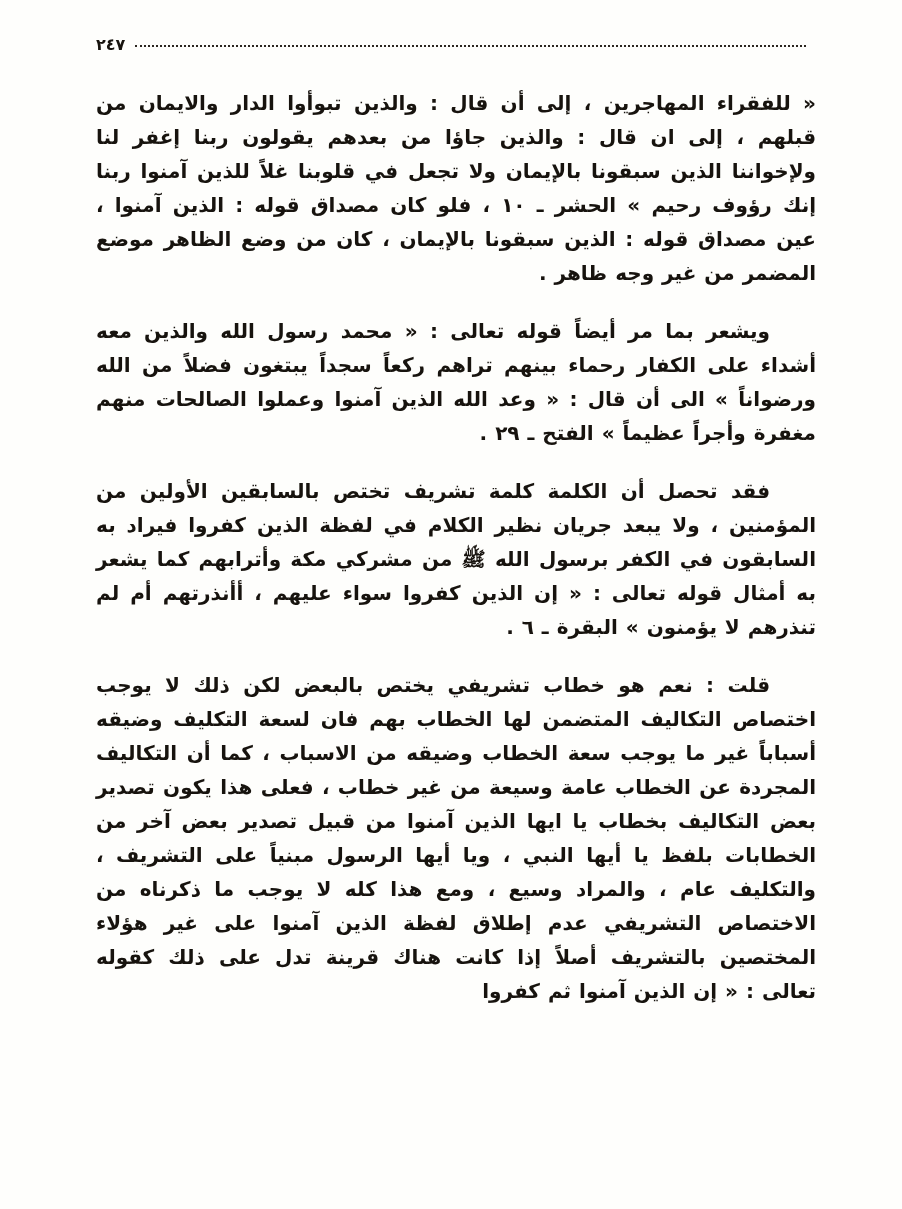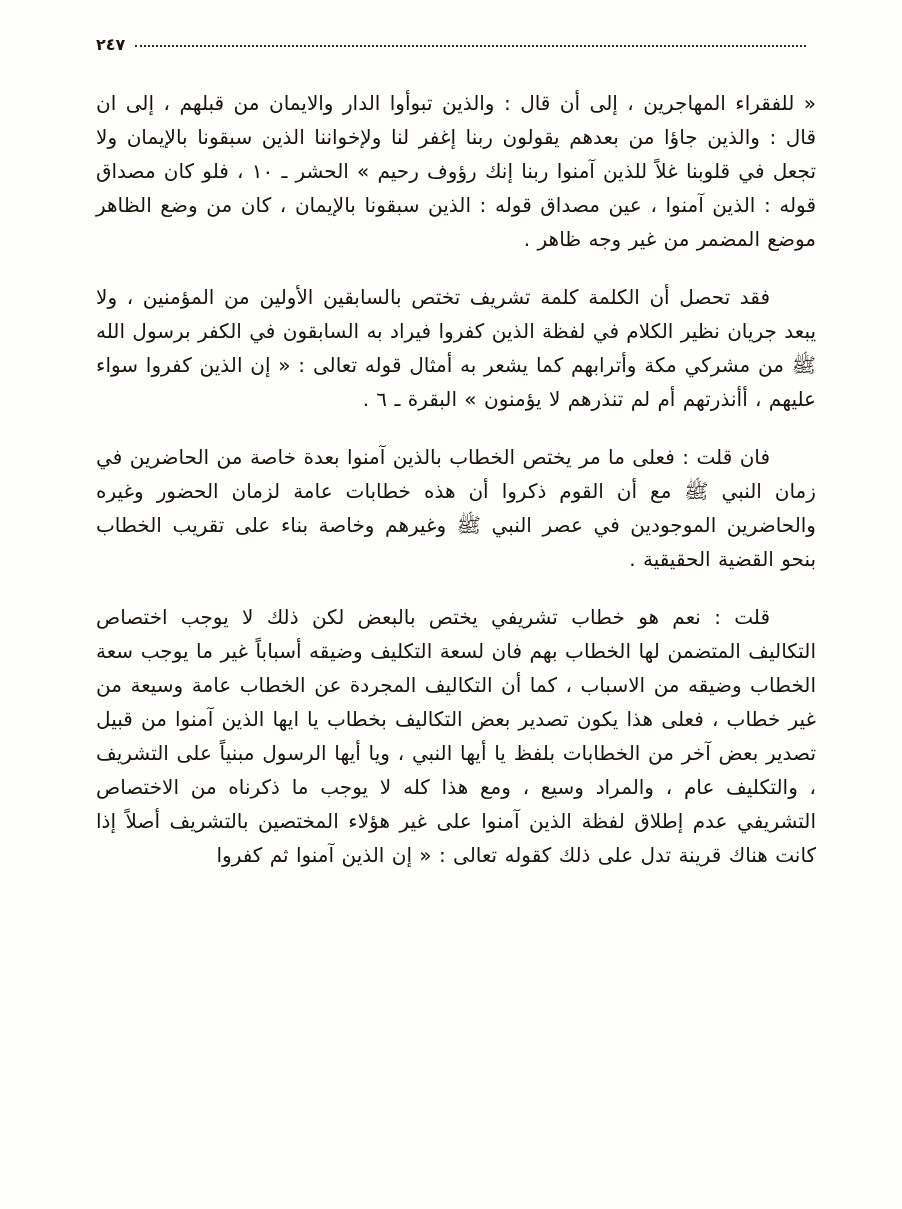--- a/index.html
+++ b/index.html
@@ -49,21 +49,21 @@
     font-weight: 700;
     white-space: nowrap;
   }
   
   .body-text {
     direction: rtl;
   }
   .para {
     font-size: 20px;
     line-height: 34px;
-    font-weight: 400;
+    font-weight: 700;
     text-align: justify;
     text-align-last: right;
     margin: 0 0 24px 0;
     word-spacing: 1px;
   }
   .para.indent {
     text-indent: 46px;
   }
   .para:last-child {
     margin-bottom: 7px;
@@ -74,18 +74,18 @@
 
 <div class="page">
 
   <header class="page-header">
     <span class="header-rule"></span>
     <span class="page-number">٢٤٧</span>
   </header>
 
   <main class="body-text">
     <p class="para">« للفقراء المهاجرين ، إلى أن قال : والذين تبوأوا الدار والايمان من قبلهم ، إلى ان قال : والذين جاؤا من بعدهم يقولون ربنا إغفر لنا ولإخواننا الذين سبقونا بالإيمان ولا تجعل في قلوبنا غلاً للذين آمنوا ربنا إنك رؤوف رحيم » الحشر ـ ١٠ ، فلو كان مصداق قوله : الذين آمنوا ، عين مصداق قوله : الذين سبقونا بالإيمان ، كان من وضع الظاهر موضع المضمر من غير وجه ظاهر .</p>
+    <p class="para indent">ويشعر بما مر أيضاً قوله تعالى : « محمد رسول الله والذين معه أشداء على الكفار رحماء بينهم تراهم ركعاً سجداً يبتغون فضلاً من الله ورضواناً » الى أن قال : « وعد الله الذين آمنوا وعملوا الصالحات منهم مغفرة وأجراً عظيماً » الفتح ـ ٢٩ .</p>
     <p class="para indent">فقد تحصل أن الكلمة كلمة تشريف تختص بالسابقين الأولين من المؤمنين ، ولا يبعد جريان نظير الكلام في لفظة الذين كفروا فيراد به السابقون في الكفر برسول الله ﷺ من مشركي مكة وأترابهم كما يشعر به أمثال قوله تعالى : « إن الذين كفروا سواء عليهم ، أأنذرتهم أم لم تنذرهم لا يؤمنون » البقرة ـ ٦ .</p>
-    <p class="para indent">فان قلت : فعلى ما مر يختص الخطاب بالذين آمنوا بعدة خاصة من الحاضرين في زمان النبي ﷺ مع أن القوم ذكروا أن هذه خطابات عامة لزمان الحضور وغيره والحاضرين الموجودين في عصر النبي ﷺ وغيرهم وخاصة بناء على تقريب الخطاب بنحو القضية الحقيقية .</p>
     <p class="para indent">قلت : نعم هو خطاب تشريفي يختص بالبعض لكن ذلك لا يوجب اختصاص التكاليف المتضمن لها الخطاب بهم فان لسعة التكليف وضيقه أسباباً غير ما يوجب سعة الخطاب وضيقه من الاسباب ، كما أن التكاليف المجردة عن الخطاب عامة وسيعة من غير خطاب ، فعلى هذا يكون تصدير بعض التكاليف بخطاب يا ايها الذين آمنوا من قبيل تصدير بعض آخر من الخطابات بلفظ يا أيها النبي ، ويا أيها الرسول مبنياً على التشريف ، والتكليف عام ، والمراد وسيع ، ومع هذا كله لا يوجب ما ذكرناه من الاختصاص التشريفي عدم إطلاق لفظة الذين آمنوا على غير هؤلاء المختصين بالتشريف أصلاً إذا كانت هناك قرينة تدل على ذلك كقوله تعالى : « إن الذين آمنوا ثم كفروا</p>
   </main>
 
 </div>
 
 </body></html>

